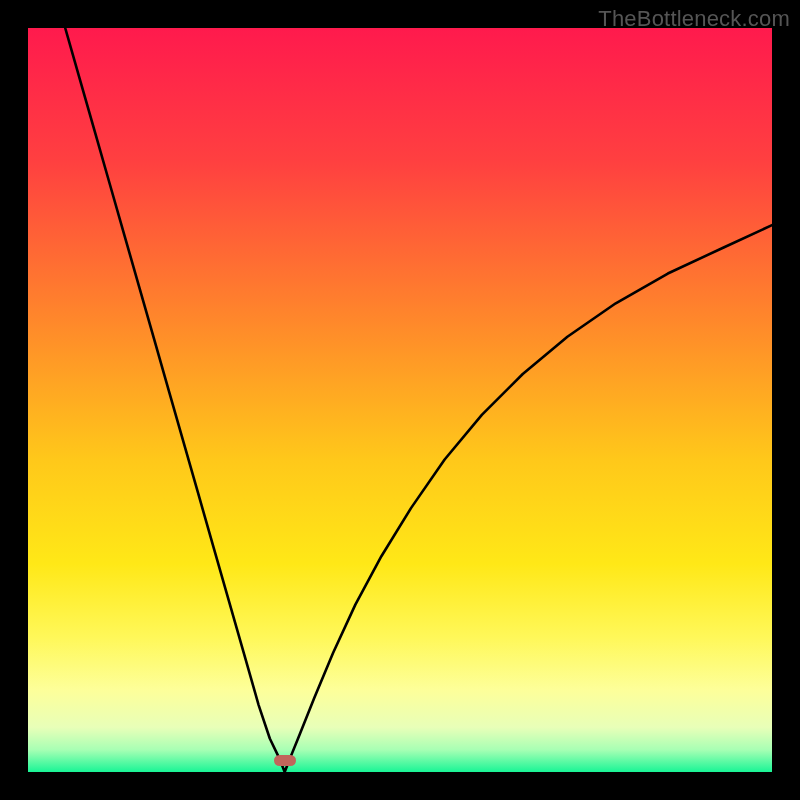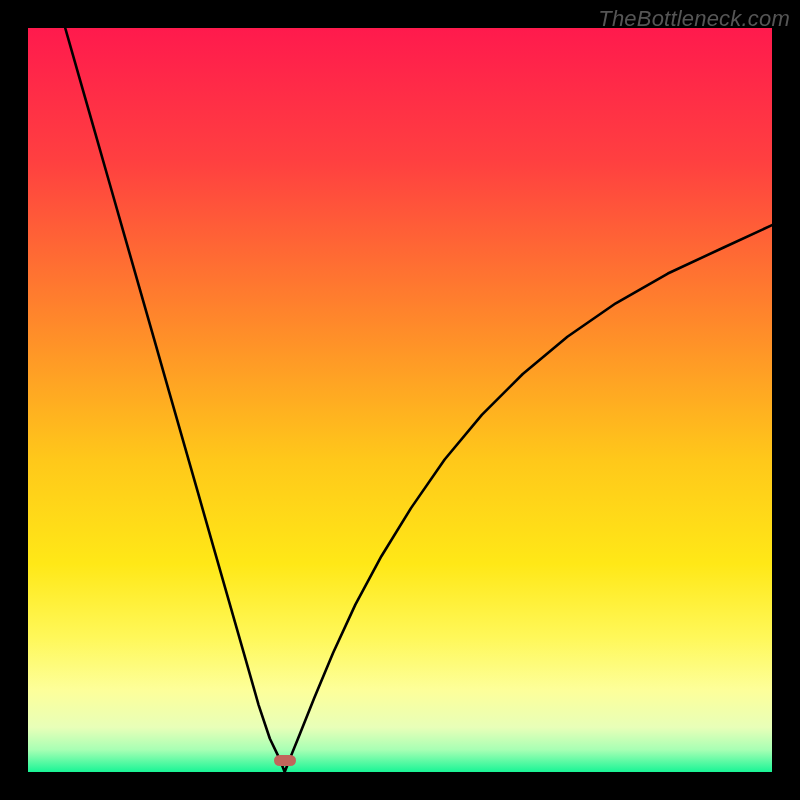--- a/index.html
+++ b/index.html
@@ -19,21 +19,20 @@
   }
   .watermark {
     position: absolute;
     top: 6px;
     right: 10px;
     color: #555;
     font-size: 22px;
     font-weight: 500;
     letter-spacing: 0.2px;
     z-index: 10;
-    font-style: italic;
   }
   .plot-area {
     position: absolute;
     left: 28px;
     top: 28px;
     width: 744px;
     height: 744px;
     overflow: hidden;
   }
   .gradient {

